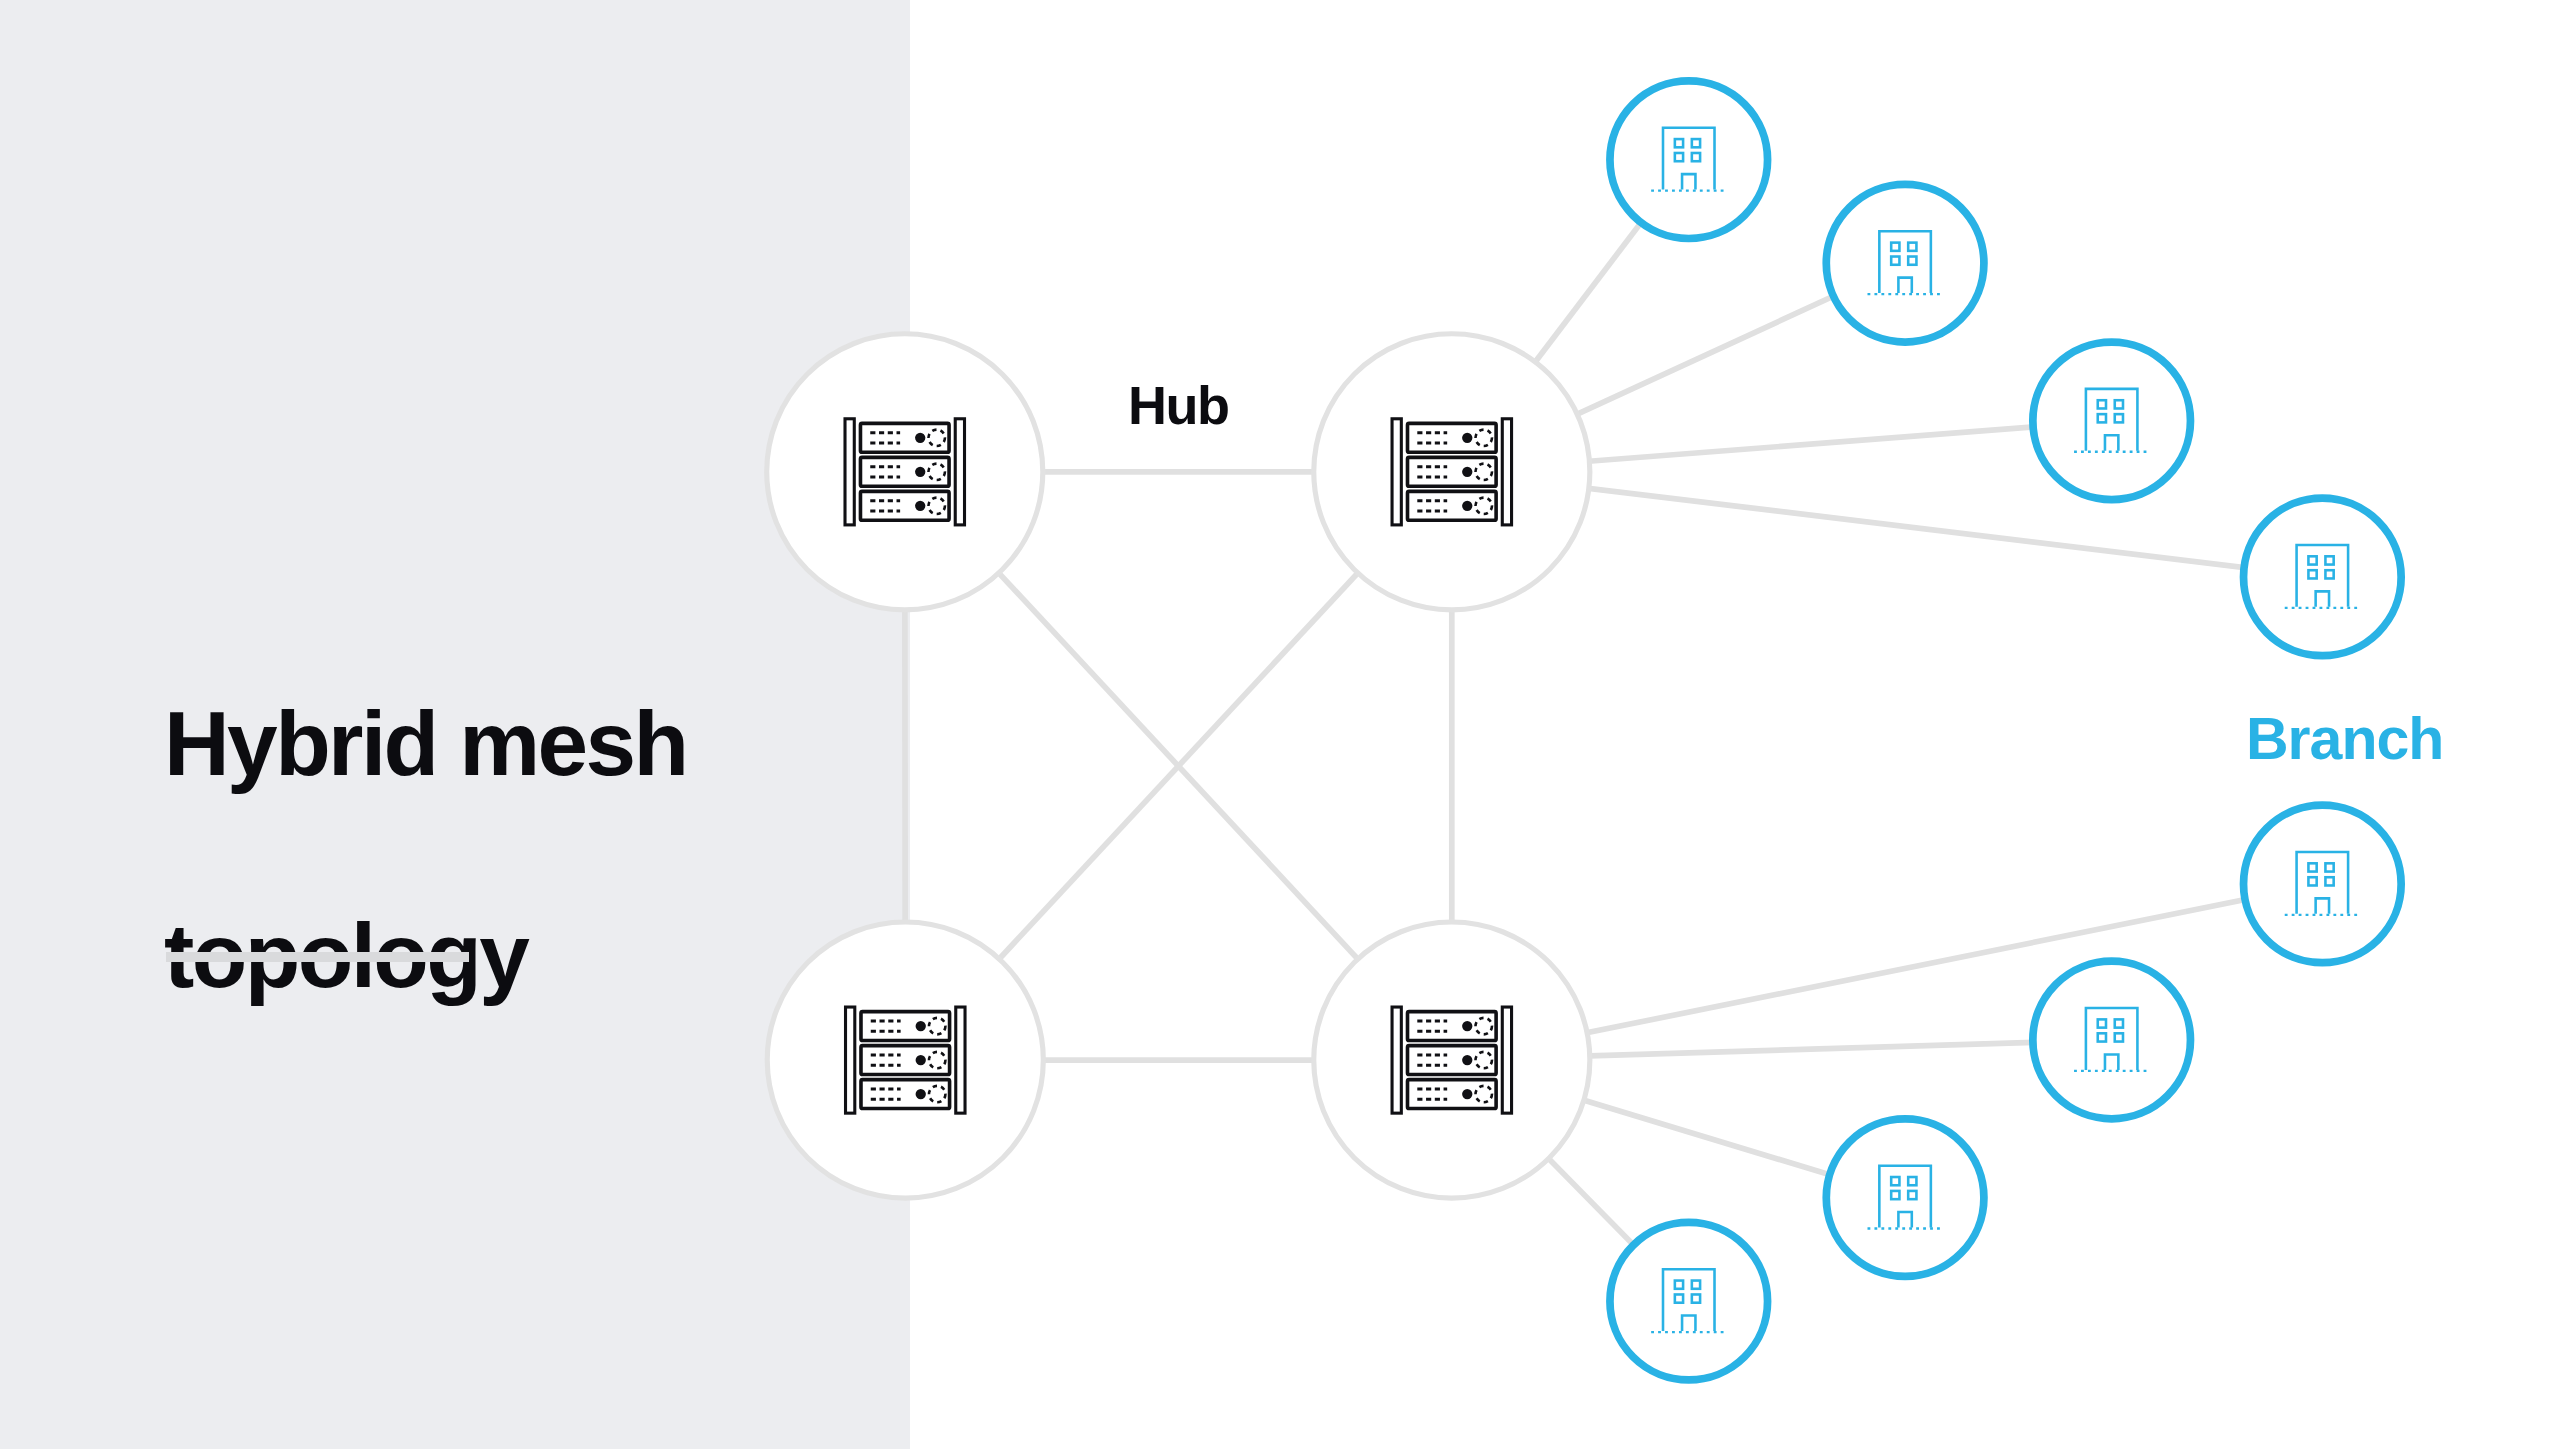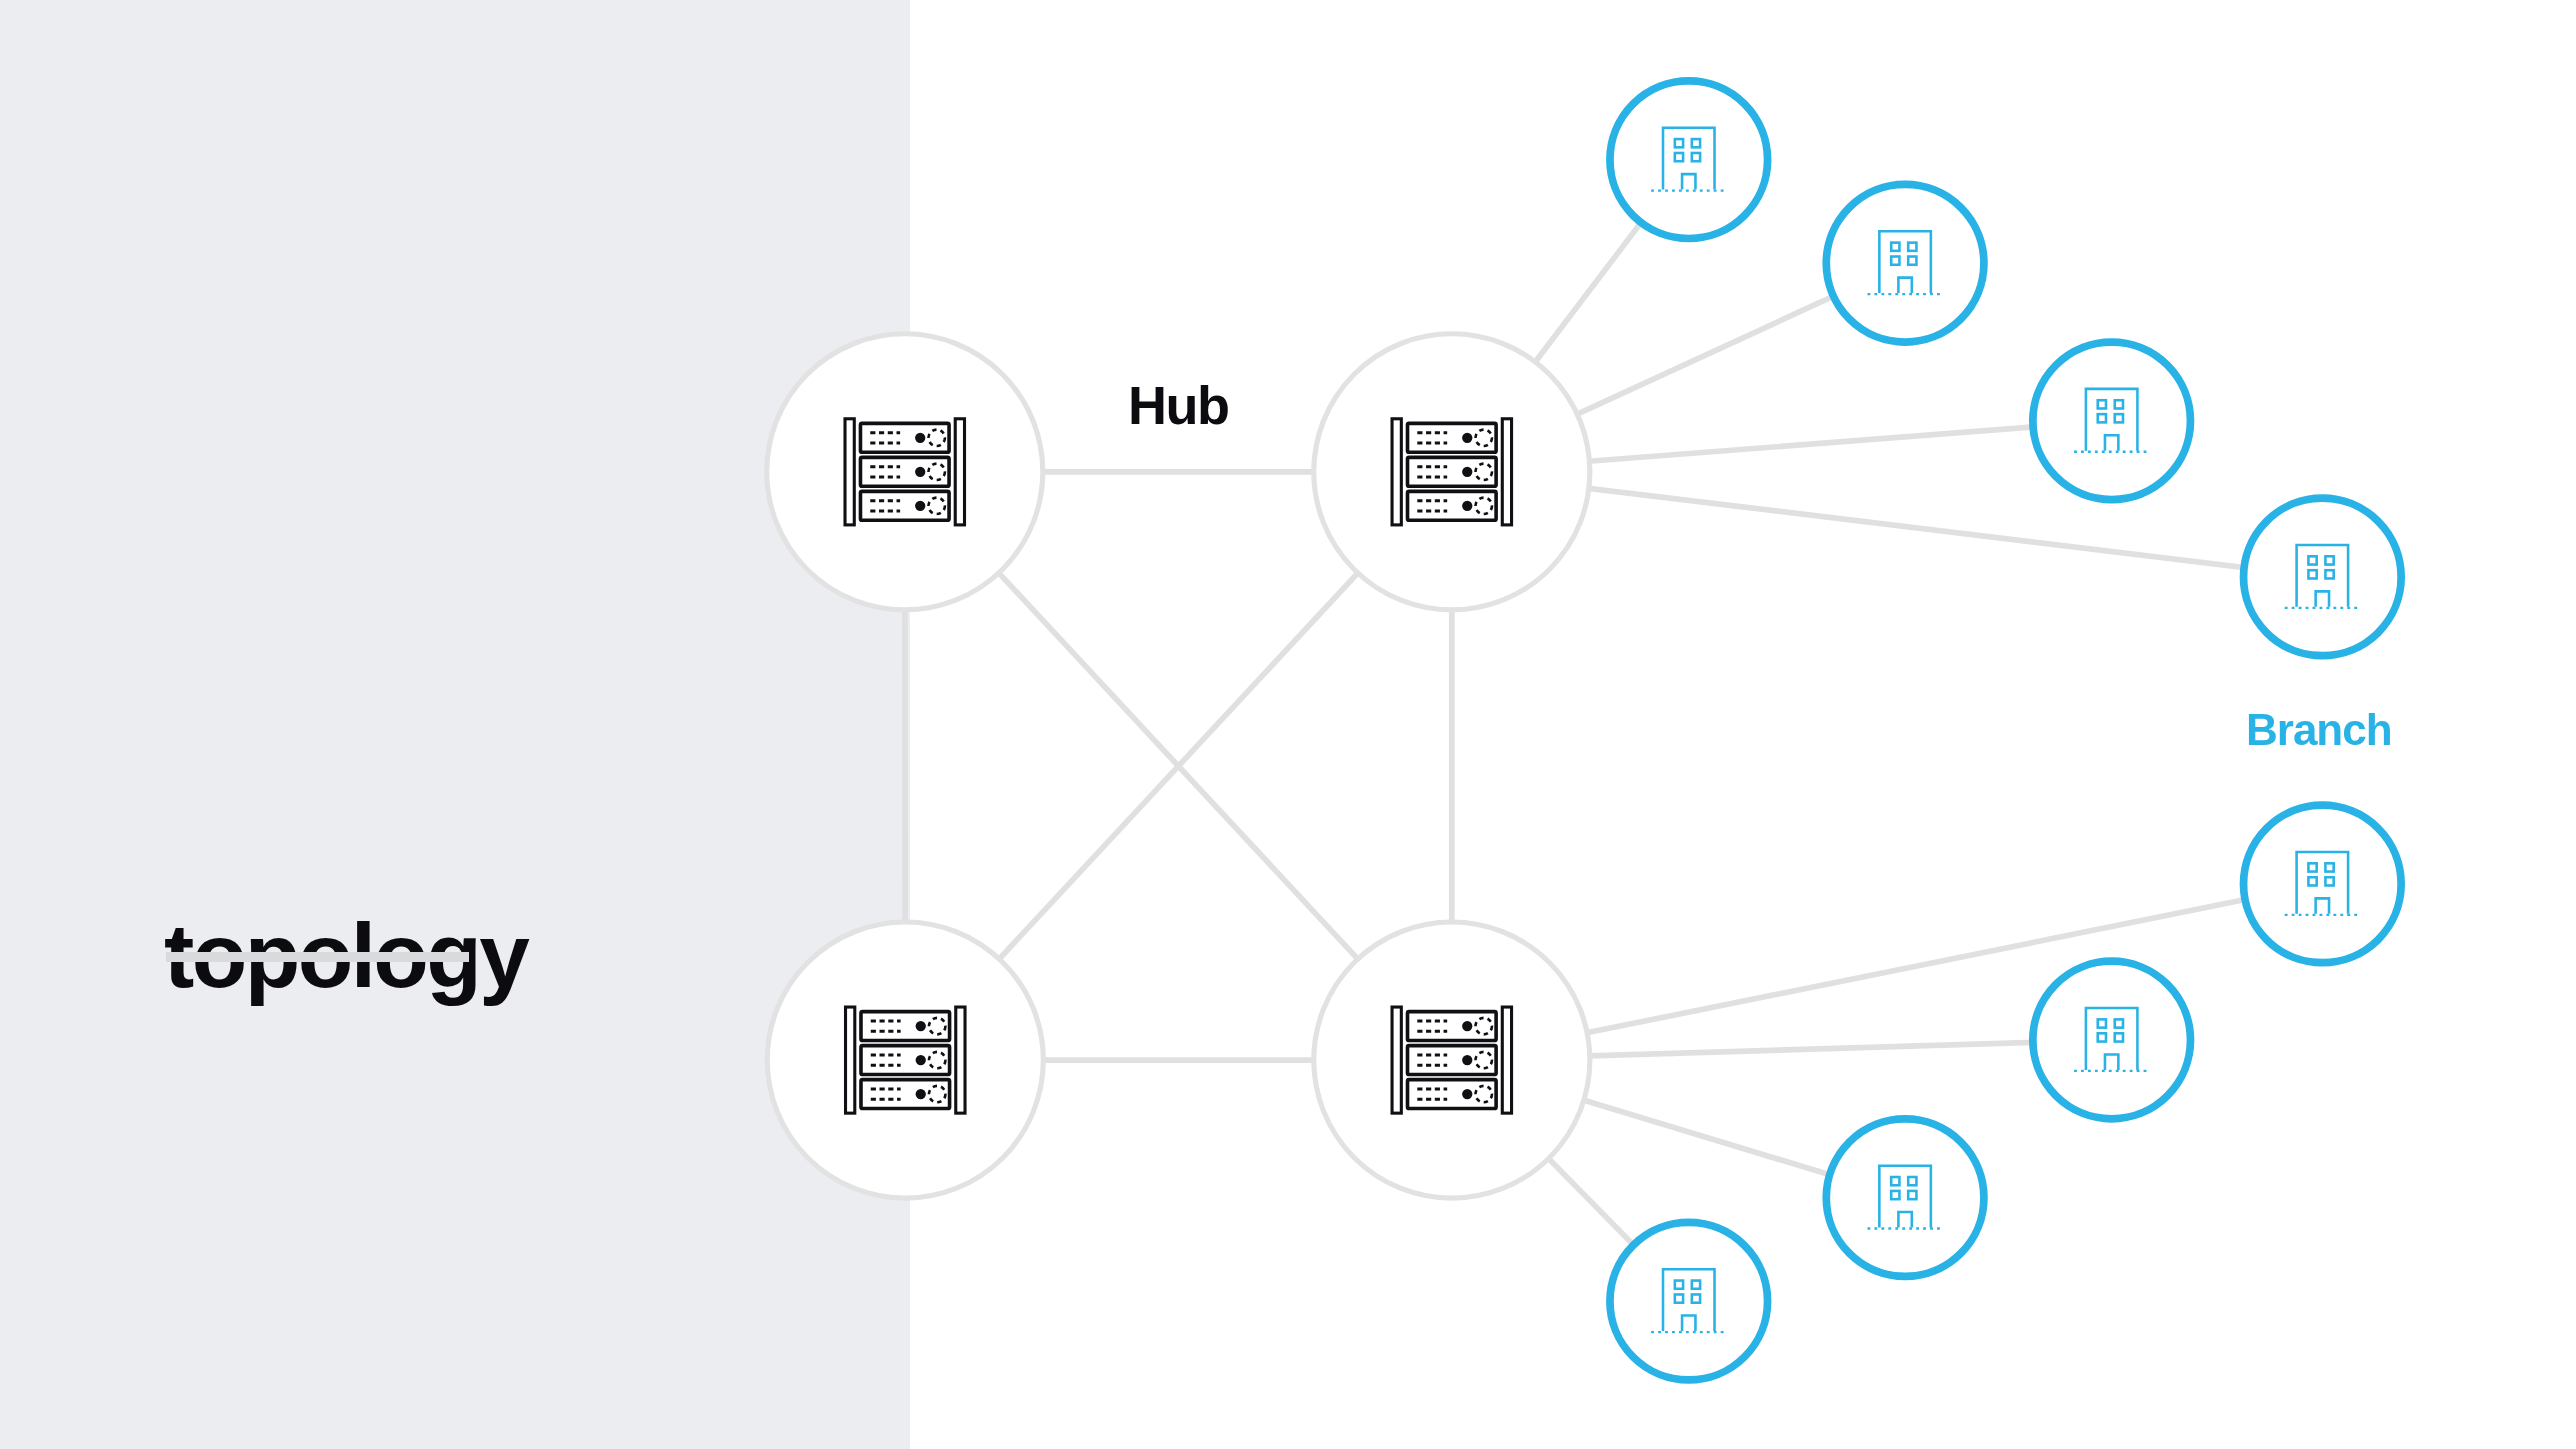--- a/index.html
+++ b/index.html
@@ -42,21 +42,21 @@
     position: absolute;
     left: 1128px; top: 374px;
     font-size: 54px;
     letter-spacing: -1.5px;
     font-weight: bold;
     color: var(--title-color, #0c0c10);
   }
   .branch-label {
     position: absolute;
     left: 2246px; top: 705px;
-    font-size: 44px;
+    font-size: 59px;
     letter-spacing: -1px;
     font-weight: bold;
     color: var(--accent-blue, #29b2e5);
   }
   
   .edge {
     stroke: var(--connector-gray, #e0e0e0);
     stroke-width: 11;
     fill: none;
   }
@@ -189,21 +189,21 @@
     <g>
       <circle class="branch-circle" cx="3698" cy="2325" r="153"></circle>
       <use href="#sym-building" x="3698" y="2325"></use>
     </g>
     <g>
       <circle class="branch-circle" cx="3278" cy="2526" r="153"></circle>
       <use href="#sym-building" x="3278" y="2526"></use>
     </g>
   </svg>
 
-  <div class="page-title"><br>
+  <div class="page-title"><span>Hybrid mesh</span><br>
 <span>topology</span></div>
 
   <div class="title-underline"></div>
 
   <div class="hub-label">Hub</div>
 
   <div class="branch-label">Branch</div>
 
 </div>
 

